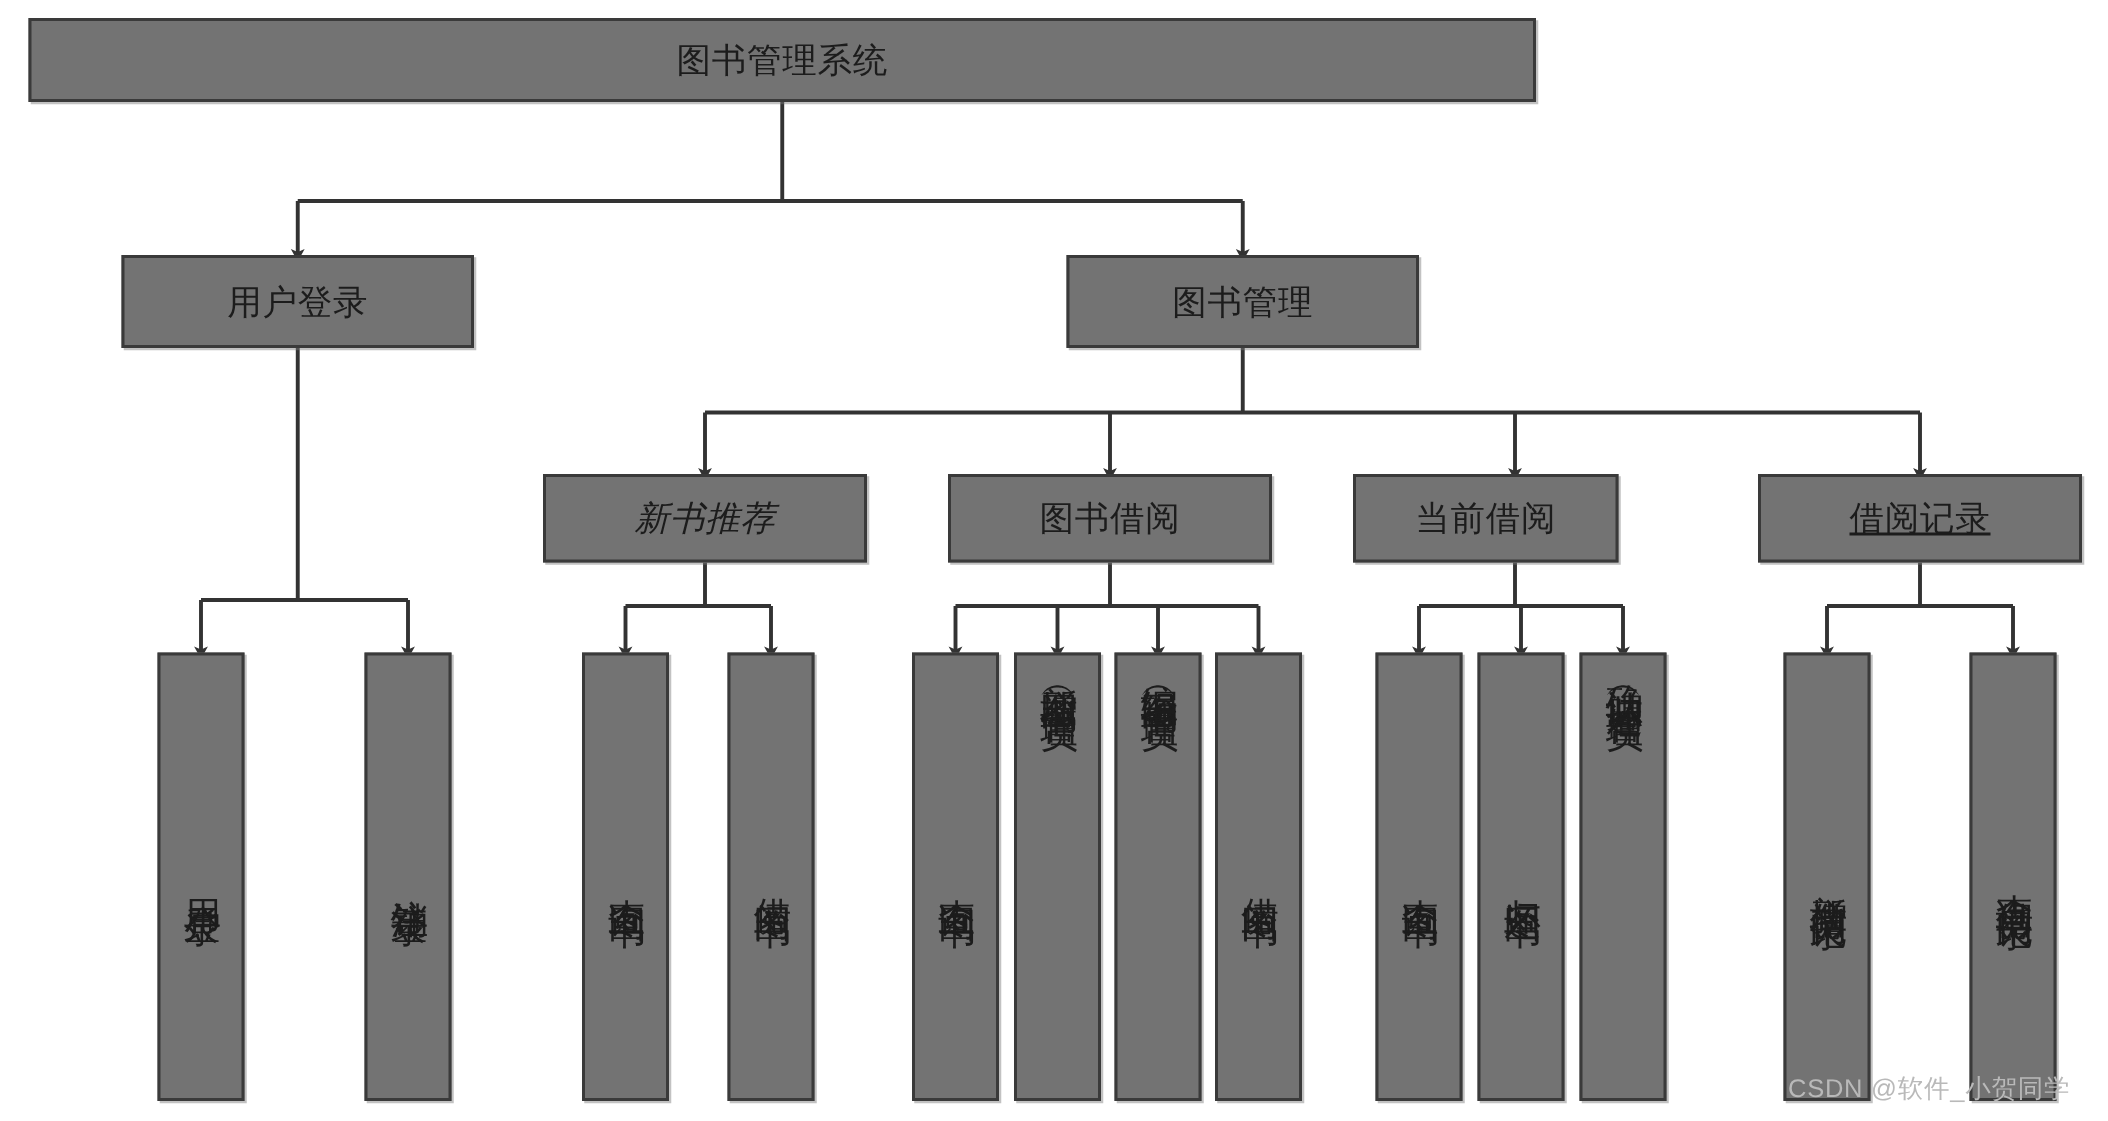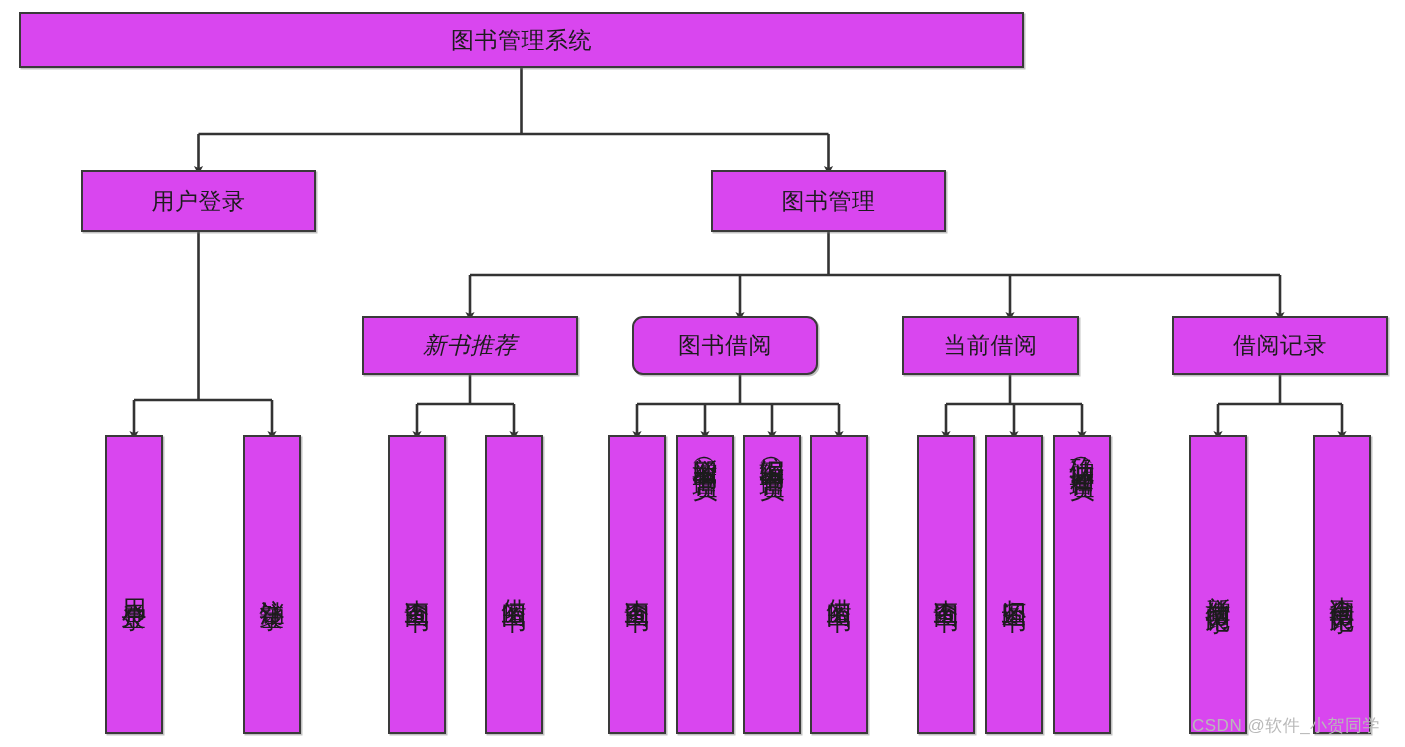--- a/index.html
+++ b/index.html
@@ -21,21 +21,21 @@
     position: absolute;
     left: 0;
     top: 0;
     width: 1405px;
     height: 747px;
     pointer-events: none;
   }
   .node {
     position: absolute;
     box-sizing: border-box;
-    background: #d946ef;
+    background: #737373;
     border: 2px solid #a3a3a3;
     box-shadow: 1.5px 1.5px 0 0 rgba(120,120,120,0.45);
     display: flex;
     align-items: center;
     justify-content: center;
   }
   .node-label {
     color: #1c1c1c;
     text-align: center;
     line-height: 1.0;
@@ -121,28 +121,28 @@
       </div>
       <div class="node horizontal" style="left: 81px; top: 170px; width: 235px; height: 62px; border-color: rgb(58, 58, 58);">
         <span class="node-label" style="color: rgb(28, 28, 28);">用户登录</span>
       </div>
       <div class="node horizontal" style="left: 711px; top: 170px; width: 235px; height: 62px; border-color: rgb(58, 58, 58);">
         <span class="node-label" style="color: rgb(28, 28, 28);">图书管理</span>
       </div>
       <div class="node horizontal" style="left: 362px; top: 316px; width: 216px; height: 59px; border-color: rgb(58, 58, 58);">
         <span class="node-label" style="color: rgb(28, 28, 28); font-style: italic;">新书推荐</span>
       </div>
-      <div class="node horizontal" style="left: 632px; top: 316px; width: 186px; height: 59px; border-color: rgb(58, 58, 58); border-radius: 11px;">
+      <div class="node horizontal" style="left: 632px; top: 316px; width: 216px; height: 59px; border-color: rgb(58, 58, 58);">
         <span class="node-label" style="color: rgb(28, 28, 28);">图书借阅</span>
       </div>
       <div class="node horizontal" style="left: 902px; top: 316px; width: 177px; height: 59px; border-color: rgb(58, 58, 58);">
         <span class="node-label" style="color: rgb(28, 28, 28);">当前借阅</span>
       </div>
       <div class="node horizontal" style="left: 1172px; top: 316px; width: 216px; height: 59px; border-color: rgb(58, 58, 58);">
-        <span class="node-label" style="color: rgb(28, 28, 28);">借阅记录</span>
+        <span class="node-label" style="color: rgb(28, 28, 28); text-decoration: underline;">借阅记录</span>
       </div>
       <div class="node vertical centered" style="left: 105px; top: 435px; width: 58px; height: 299px; border-color: rgb(58, 58, 58);">
         <span class="node-label" style="color: rgb(28, 28, 28);">用户登录</span>
       </div>
       <div class="node vertical centered" style="left: 243px; top: 435px; width: 58px; height: 299px; border-color: rgb(58, 58, 58);">
         <span class="node-label" style="color: rgb(28, 28, 28);">注销登录</span>
       </div>
       <div class="node vertical centered" style="left: 388px; top: 435px; width: 58px; height: 299px; border-color: rgb(58, 58, 58);">
         <span class="node-label" style="color: rgb(28, 28, 28);">查询图书</span>
       </div>

